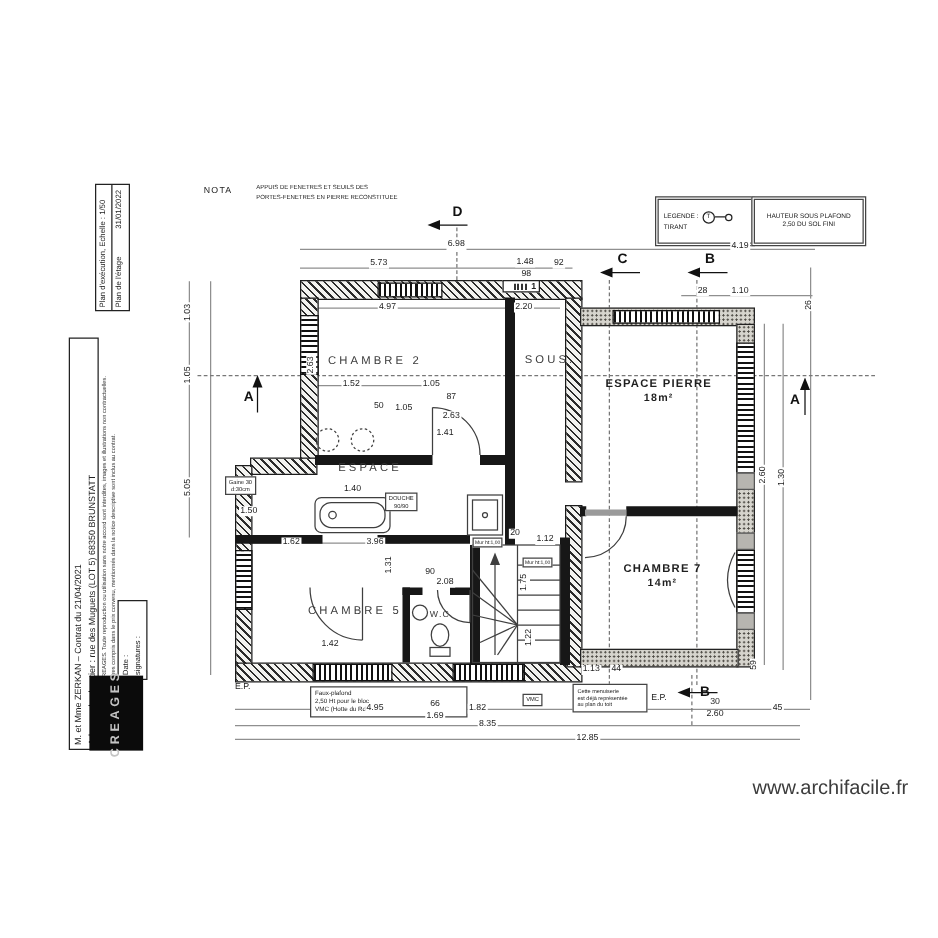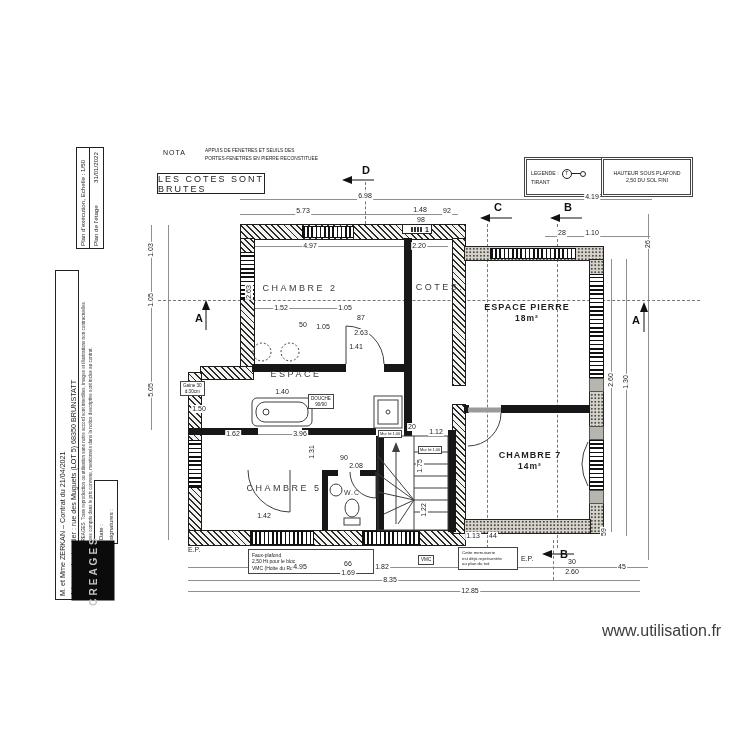--- a/index.html
+++ b/index.html
@@ -78,23 +78,20 @@
   </div>
 
   <div class="rotbox" style="left:63px;top:549px;width:60px;height:43px;background:#0b0b0b;display:flex;align-items:center;justify-content:center;">
     <span style="color:#c4c4c4;font-size:10px;letter-spacing:3px;font-weight:bold;">CREAGES</span>
   </div>
 
   <span class="abs" style="left:163px;top:149px;font-size:7px;letter-spacing:1px;">NOTA</span>
   <span class="abs" style="left:205px;top:148px;font-size:4.8px;">APPUIS DE FENETRES ET SEUILS DES</span>
   <span class="abs" style="left:205px;top:156px;font-size:4.8px;">PORTES-FENETRES EN PIERRE RECONSTITUEE</span>
 
-  <div class="cotes-box" style="left:157px;top:173px;width:106px;height:19px;">
-    <span>LES COTES SONT BRUTES</span>
-  </div>
 
   <div class="legend-box" style="left:524px;top:157px;width:66px;height:30px;">
     <div style="display:flex;align-items:center;gap:3px;">
       <span>LEGENDE :</span>
       <span style="display:flex;align-items:center;">
         <span style="width:8px;height:8px;border:1px solid #222;border-radius:50%;display:inline-flex;align-items:center;justify-content:center;font-size:5px;">T</span>
         <span style="width:8px;height:0;border-top:1px solid #222;"></span>
         <span style="width:4px;height:4px;border:1px solid #222;border-radius:50%;"></span>
       </span>
     </div>
@@ -207,21 +204,21 @@
         <line x1="414" y1="500" x2="378" y2="474"></line>
       <line x1="414" y1="500" x2="378" y2="492"></line>
         <line x1="414" y1="500" x2="384" y2="514"></line>
       <line x1="414" y1="500" x2="398" y2="524"></line>
       <line x1="396" y1="524" x2="396" y2="446"></line>
       <polygon points="392,452 396,442 400,452" fill="#3f3f3f" stroke="none"></polygon>
     </g>
   </svg>
 
   <span class="room-label" style="left:300px;top:288px;">CHAMBRE 2</span>
-  <span class="room-label" style="left:440px;top:287px;">COTES.</span>
+  <span class="room-label" style="left:440px;top:287px;">SOUS.</span>
   <div class="room-label bold" style="left:527px;top:312px;text-align:center;">
     <span>ESPACE PIERRE</span>
     <span class="room-sub">18m²</span>
   </div>
   <span class="room-label" style="left:296px;top:374px;">ESPACE</span>
   <span class="room-label" style="left:284px;top:488px;">CHAMBRE 5</span>
   <span class="room-label" style="left:352px;top:492px;font-size:7px;letter-spacing:1px;">W.C</span>
   <div class="room-label bold" style="left:530px;top:460px;text-align:center;">
     <span>CHAMBRE 7</span>
     <span class="room-sub">14m²</span>
@@ -342,14 +339,14 @@
       <span class="dim" style="left: 348px; top: 564px;">66</span>
       <span class="dim" style="left: 348px; top: 573px;">1.69</span>
       <span class="dim" style="left: 382px; top: 567px;">1.82</span>
       <span class="dim" style="left: 572px; top: 562px;">30</span>
       <span class="dim" style="left: 572px; top: 572px;">2.60</span>
       <span class="dim" style="left: 622px; top: 567px;">45</span>
       <span class="dim" style="left: 390px; top: 580px;">8.35</span>
       <span class="dim" style="left: 470px; top: 591px;">12.85</span>
     </div>
 
-  <span class="watermark" style="left:602px;top:622px;">www.utilisation.fr</span>
+  <span class="watermark" style="left:602px;top:622px;">www.archifacile.fr</span>
 </div>
 
 </body></html>

